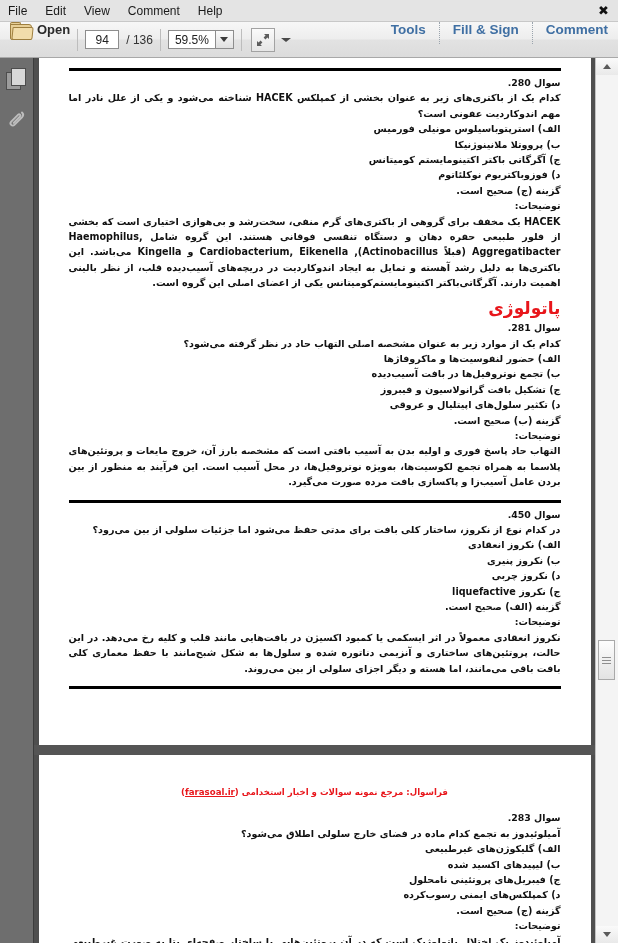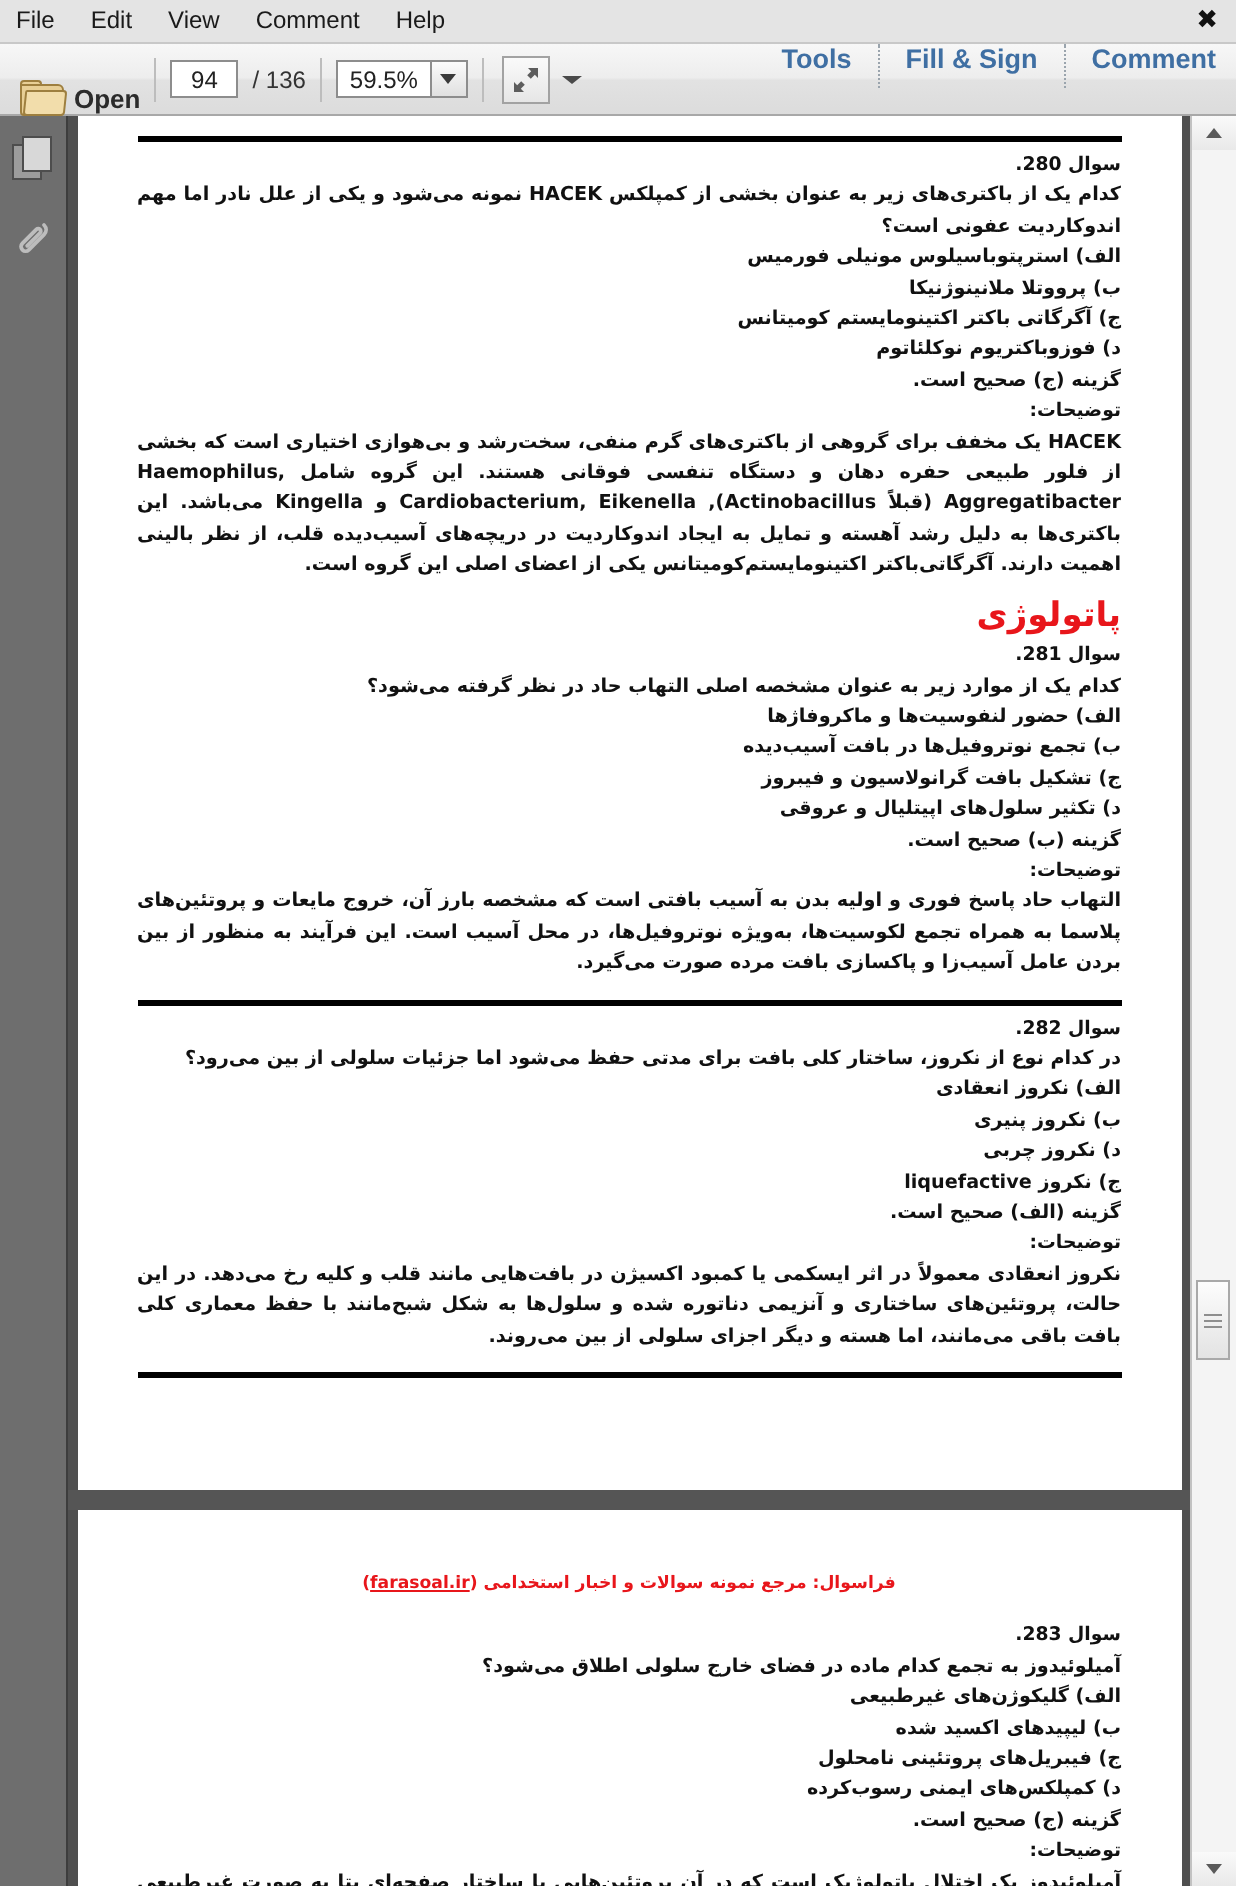--- a/index.html
+++ b/index.html
@@ -22,20 +22,21 @@
     flex-direction: column;
     background: #4f4f4f;
   }
 
   
   .menubar {
     height: 21px;
     background: #e4e4e4;
     border-bottom: 1px solid #c8c8c8;
     display: flex;
+    align-items: center;
     direction: ltr;
     flex: 0 0 auto;
     position: relative;
   }
   .menubar .menu-item {
     font-size: 12px;
     color: #1a1a1a;
     padding: 0 9px;
     line-height: 20px;
     white-space: nowrap;
@@ -57,21 +58,21 @@
     height: 36px;
     background: linear-gradient(to bottom, #f7f7f7 0%, #ededed 48%, #e2e2e2 52%, #dcdcdc 100%);
     border-bottom: 1px solid #a8a8a8;
     display: flex;
     align-items: center;
     direction: ltr;
     flex: 0 0 auto;
     padding: 0 4px;
     box-sizing: border-box;
   }
-  .tb-group { display: flex; align-items: flex-end; height: 100%; }
+  .tb-group { display: flex; align-items: flex-start; height: 100%; }
   .tb-sep {
     width: 1px;
     height: 22px;
     background: #bdbdbd;
     margin: 0 7px;
   }
   .tb-sep-dot {
     width: 0;
     height: 22px;
     border-left: 1px dotted #9aa4ad;
@@ -409,21 +410,21 @@
 
     <div class="viewer">
 
       <div class="page first">
         <div class="doc">
 
           <hr class="hr-thick">
 
           <div>
             <p class="q-num">سوال 280.</p>
-            <p class="q-stem">کدام یک از باکتری‌های زیر به عنوان بخشی از کمپلکس HACEK نمونه می‌شود و یکی از علل نادر اما مهم اندوکاردیت عفونی است؟</p>
+            <p class="q-stem">کدام یک از باکتری‌های زیر به عنوان بخشی از کمپلکس HACEK شناخته می‌شود و یکی از علل نادر اما مهم اندوکاردیت عفونی است؟</p>
             <p class="opt">الف) استرپتوباسیلوس مونیلی فورمیس</p>
             <p class="opt">ب) پرووتلا ملانینوژنیکا</p>
             <p class="opt">ج) آگرگاتی باکتر اکتینومایستم کومیتانس</p>
             <p class="opt">د) فوزوباکتریوم نوکلئاتوم</p>
             <p class="answer">گزینه (ج) صحیح است.</p>
             <p class="expl-label">توضیحات:</p>
             <p class="expl">HACEK یک مخفف برای گروهی از باکتری‌های گرم منفی، سخت‌رشد و بی‌هوازی اختیاری است که بخشی از فلور طبیعی حفره دهان و دستگاه تنفسی فوقانی هستند. این گروه شامل Haemophilus, Aggregatibacter (قبلاً Actinobacillus), Cardiobacterium, Eikenella و Kingella می‌باشد. این باکتری‌ها به دلیل رشد آهسته و تمایل به ایجاد اندوکاردیت در دریچه‌های آسیب‌دیده قلب، از نظر بالینی اهمیت دارند. آگرگاتی‌باکتر اکتینومایستم‌کومیتانس یکی از اعضای اصلی این گروه است.</p>
           </div>
 
           <h2 class="section-title">پاتولوژی</h2>
@@ -436,21 +437,21 @@
             <p class="opt">ج) تشکیل بافت گرانولاسیون و فیبروز</p>
             <p class="opt">د) تکثیر سلول‌های اپیتلیال و عروقی</p>
             <p class="answer">گزینه (ب) صحیح است.</p>
             <p class="expl-label">توضیحات:</p>
             <p class="expl">التهاب حاد پاسخ فوری و اولیه بدن به آسیب بافتی است که مشخصه بارز آن، خروج مایعات و پروتئین‌های پلاسما به همراه تجمع لکوسیت‌ها، به‌ویژه نوتروفیل‌ها، در محل آسیب است. این فرآیند به منظور از بین بردن عامل آسیب‌زا و پاکسازی بافت مرده صورت می‌گیرد.</p>
           </div>
 
           <hr class="hr-thick sp">
 
           <div>
-            <p class="q-num">سوال 282.</p>
+            <p class="q-num">سوال 450.</p>
             <p class="q-stem">در کدام نوع از نکروز، ساختار کلی بافت برای مدتی حفظ می‌شود اما جزئیات سلولی از بین می‌رود؟</p>
             <p class="opt">الف) نکروز انعقادی</p>
             <p class="opt">ب) نکروز پنیری</p>
             <p class="opt">د) نکروز چربی</p>
             <p class="opt">ج) نکروز liquefactive</p>
             <p class="answer">گزینه (الف) صحیح است.</p>
             <p class="expl-label">توضیحات:</p>
             <p class="expl">نکروز انعقادی معمولاً در اثر ایسکمی یا کمبود اکسیژن در بافت‌هایی مانند قلب و کلیه رخ می‌دهد. در این حالت، پروتئین‌های ساختاری و آنزیمی دناتوره شده و سلول‌ها به شکل شبح‌مانند با حفظ معماری کلی بافت باقی می‌مانند، اما هسته و دیگر اجزای سلولی از بین می‌روند.</p>
           </div>
 

